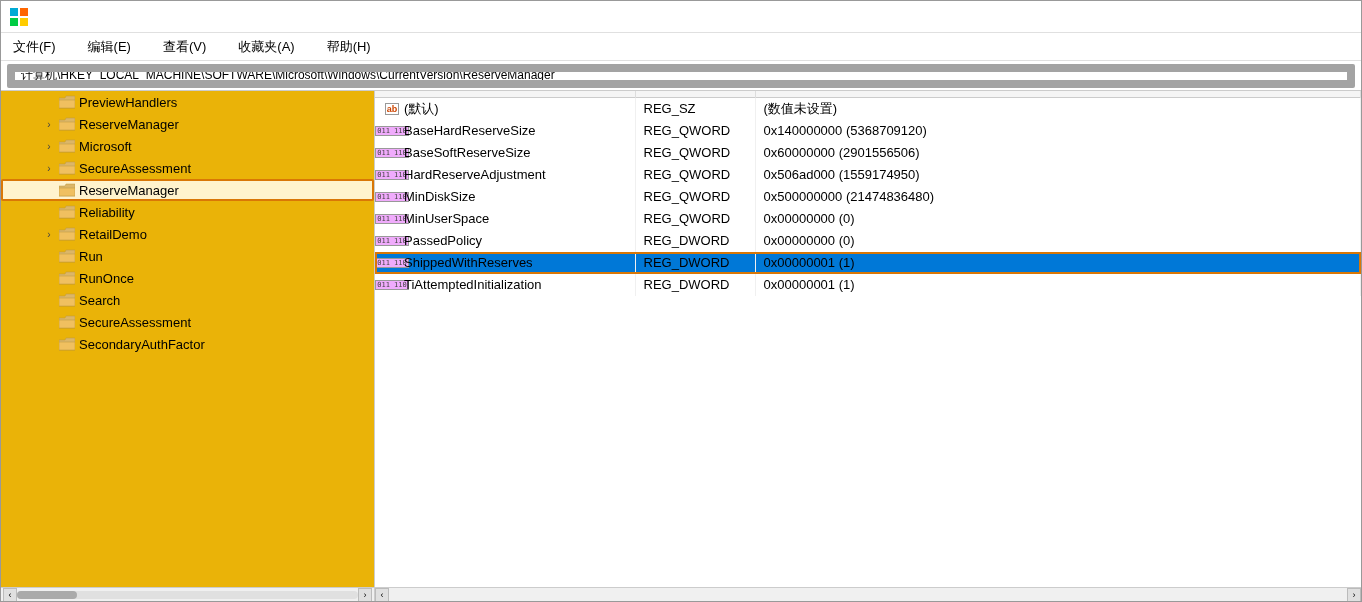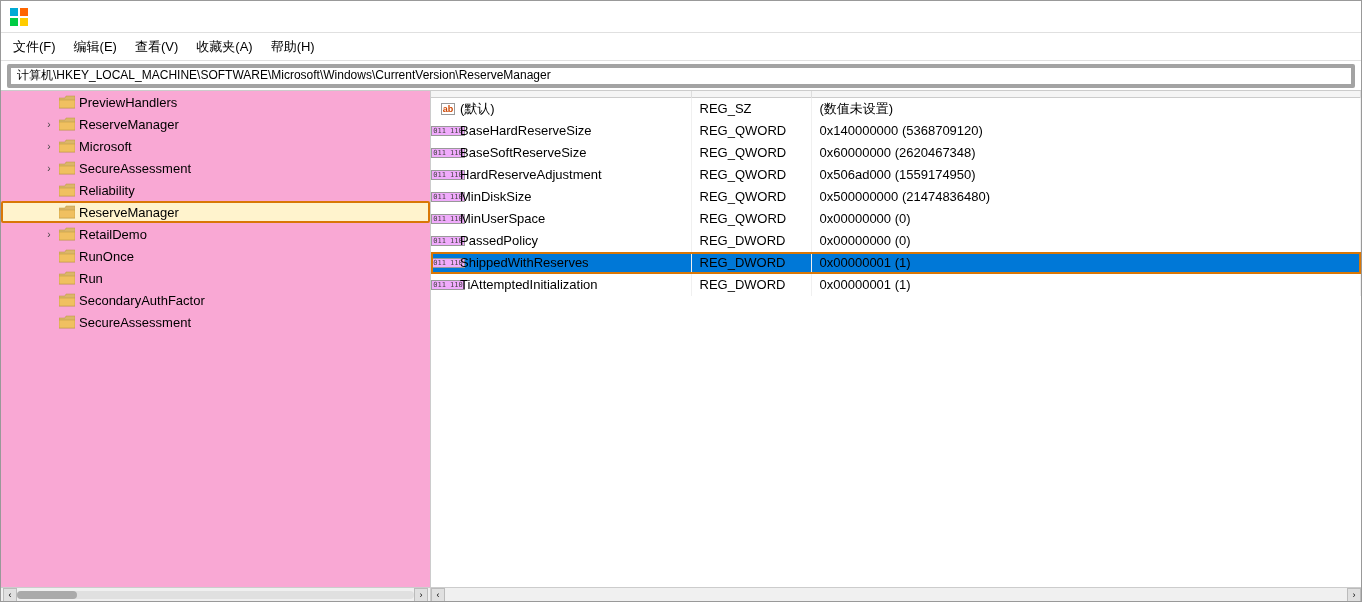--- a/index.html
+++ b/index.html
@@ -64,63 +64,63 @@
       color: #000;
     }
     
     .menubar {
       display: flex;
       align-items: center;
       height: 28px;
       padding: 0 4px;
       border-bottom: 1px solid #e0e0e0;
       flex-shrink: 0;
-      gap: 2px;
+      gap: 16px;
     }
     .menu-item {
       padding: 2px 8px;
       cursor: pointer;
       border-radius: 3px;
       color: #000;
       font-size: 13px;
     }
     
     .addressbar {
       display: flex;
       align-items: center;
       height: 30px;
       padding: 2px 6px;
       border-bottom: 1px solid #ccc;
       flex-shrink: 0;
     }
     .address-input {
       flex: 1;
       height: 24px;
-      border: 4px solid #a3a3a3;
+      border: 8px solid #a3a3a3;
       padding: 0 6px;
       font-size: 12px;
       background: #fff;
       color: #000;
       outline: none;
       border-radius: 2px;
     }
     
     .main-content {
       display: flex;
       flex: 1;
       overflow: hidden;
     }
     
     .tree-panel {
-      width: 430px;
+      width: 374px;
       border-right: 1px solid #ccc;
       overflow: hidden;
       display: flex;
       flex-direction: column;
-      background: #f9a8d4;
+      background: #eab308;
       flex-shrink: 0;
     }
     .tree-content {
       flex: 1;
       overflow-y: auto;
       overflow-x: hidden;
     }
     .tree-item {
       display: flex;
       align-items: center;
@@ -352,96 +352,106 @@
           <div class="tree-expand" style="color:#444;">›</div>
           <div class="folder-icon">
             <svg class="folder-svg" viewBox="0 0 16 14">
               <path d="M0,3 L6,3 L7,1 L16,1 L16,13 L0,13 Z" fill="#dcb668" stroke="#b8963e" stroke-width="0.5"></path>
               <path d="M0,5 L16,5 L16,13 L0,13 Z" fill="#f0c060" stroke="#b8963e" stroke-width="0.5"></path>
             </svg>
           </div>
           <span class="tree-label">SecureAssessment</span>
         </div>
 
+        <div class="tree-item highlighted" style="background:#fff3cd; border:2px solid #d97706; padding-left:38px;">
+          <div class="tree-expand"></div>
+          <div class="folder-icon">
+            <svg class="folder-svg" viewBox="0 0 16 14">
+              <path d="M0,3 L6,3 L7,1 L16,1 L16,13 L0,13 Z" fill="#dcb668" stroke="#b8963e" stroke-width="0.5"></path>
+              <path d="M0,5 L16,5 L16,13 L0,13 Z" fill="#f0c060" stroke="#b8963e" stroke-width="0.5"></path>
+            </svg>
+          </div>
+          <span class="tree-label">ReserveManager</span>
+        </div>
+
         <div class="tree-item">
           <div class="tree-expand"></div>
           <div class="folder-icon">
             <svg class="folder-svg" viewBox="0 0 16 14">
               <path d="M0,3 L6,3 L7,1 L16,1 L16,13 L0,13 Z" fill="#dcb668" stroke="#b8963e" stroke-width="0.5"></path>
               <path d="M0,5 L16,5 L16,13 L0,13 Z" fill="#f0c060" stroke="#b8963e" stroke-width="0.5"></path>
             </svg>
           </div>
           <span class="tree-label">Reliability</span>
         </div>
 
-        <div class="tree-item highlighted" style="background:#fff3cd; border:2px solid #d97706; padding-left:38px;">
-          <div class="tree-expand"></div>
-          <div class="folder-icon">
-            <svg class="folder-svg" viewBox="0 0 16 14">
-              <path d="M0,3 L6,3 L7,1 L16,1 L16,13 L0,13 Z" fill="#dcb668" stroke="#b8963e" stroke-width="0.5"></path>
-              <path d="M0,5 L16,5 L16,13 L0,13 Z" fill="#f0c060" stroke="#b8963e" stroke-width="0.5"></path>
-            </svg>
-          </div>
-          <span class="tree-label">ReserveManager</span>
-        </div>
-
         <div class="tree-item">
           <div class="tree-expand" style="color:#444;">›</div>
           <div class="folder-icon">
             <svg class="folder-svg" viewBox="0 0 16 14">
               <path d="M0,3 L6,3 L7,1 L16,1 L16,13 L0,13 Z" fill="#dcb668" stroke="#b8963e" stroke-width="0.5"></path>
               <path d="M0,5 L16,5 L16,13 L0,13 Z" fill="#f0c060" stroke="#b8963e" stroke-width="0.5"></path>
             </svg>
           </div>
           <span class="tree-label">RetailDemo</span>
         </div>
 
         <div class="tree-item">
           <div class="tree-expand"></div>
           <div class="folder-icon">
             <svg class="folder-svg" viewBox="0 0 16 14">
               <path d="M0,3 L6,3 L7,1 L16,1 L16,13 L0,13 Z" fill="#dcb668" stroke="#b8963e" stroke-width="0.5"></path>
               <path d="M0,5 L16,5 L16,13 L0,13 Z" fill="#f0c060" stroke="#b8963e" stroke-width="0.5"></path>
             </svg>
           </div>
+          <span class="tree-label">Run</span>
+        </div>
+
+        <div class="tree-item">
+          <div class="tree-expand"></div>
+          <div class="folder-icon">
+            <svg class="folder-svg" viewBox="0 0 16 14">
+              <path d="M0,3 L6,3 L7,1 L16,1 L16,13 L0,13 Z" fill="#dcb668" stroke="#b8963e" stroke-width="0.5"></path>
+              <path d="M0,5 L16,5 L16,13 L0,13 Z" fill="#f0c060" stroke="#b8963e" stroke-width="0.5"></path>
+            </svg>
+          </div>
           <span class="tree-label">RunOnce</span>
         </div>
 
         <div class="tree-item">
           <div class="tree-expand"></div>
           <div class="folder-icon">
             <svg class="folder-svg" viewBox="0 0 16 14">
               <path d="M0,3 L6,3 L7,1 L16,1 L16,13 L0,13 Z" fill="#dcb668" stroke="#b8963e" stroke-width="0.5"></path>
               <path d="M0,5 L16,5 L16,13 L0,13 Z" fill="#f0c060" stroke="#b8963e" stroke-width="0.5"></path>
             </svg>
           </div>
-          <span class="tree-label">Run</span>
-        </div>
-
+          <span class="tree-label">Search</span>
+        </div>
+
+        <div class="tree-item">
+          <div class="tree-expand"></div>
+          <div class="folder-icon">
+            <svg class="folder-svg" viewBox="0 0 16 14">
+              <path d="M0,3 L6,3 L7,1 L16,1 L16,13 L0,13 Z" fill="#dcb668" stroke="#b8963e" stroke-width="0.5"></path>
+              <path d="M0,5 L16,5 L16,13 L0,13 Z" fill="#f0c060" stroke="#b8963e" stroke-width="0.5"></path>
+            </svg>
+          </div>
+          <span class="tree-label">SecureAssessment</span>
+        </div>
 
         <div class="tree-item">
           <div class="tree-expand"></div>
           <div class="folder-icon">
             <svg class="folder-svg" viewBox="0 0 16 14">
               <path d="M0,3 L6,3 L7,1 L16,1 L16,13 L0,13 Z" fill="#dcb668" stroke="#b8963e" stroke-width="0.5"></path>
               <path d="M0,5 L16,5 L16,13 L0,13 Z" fill="#f0c060" stroke="#b8963e" stroke-width="0.5"></path>
             </svg>
           </div>
           <span class="tree-label">SecondaryAuthFactor</span>
-        </div>
-
-        <div class="tree-item">
-          <div class="tree-expand"></div>
-          <div class="folder-icon">
-            <svg class="folder-svg" viewBox="0 0 16 14">
-              <path d="M0,3 L6,3 L7,1 L16,1 L16,13 L0,13 Z" fill="#dcb668" stroke="#b8963e" stroke-width="0.5"></path>
-              <path d="M0,5 L16,5 L16,13 L0,13 Z" fill="#f0c060" stroke="#b8963e" stroke-width="0.5"></path>
-            </svg>
-          </div>
-          <span class="tree-label">SecureAssessment</span>
         </div>
       </div>
 
       <div class="tree-scrollbar">
         <div class="scroll-arrow-btn">‹</div>
         <div class="hscroll-track">
           <div class="hscroll-thumb"></div>
         </div>
         <div class="scroll-arrow-btn">›</div>
       </div>
@@ -472,21 +482,21 @@
                   </span>BaseHardReserveSize</td>
     <td>REG_QWORD</td>
     <td>0x140000000 (5368709120)</td>
   </tr>
               <tr>
     <td><span class="reg-icon">
                     <span class="reg-icon-bin">011
 110</span>
                   </span>BaseSoftReserveSize</td>
     <td>REG_QWORD</td>
-    <td>0x60000000 (2620467348)</td>
+    <td>0x60000000 (2901556506)</td>
   </tr>
               <tr>
     <td><span class="reg-icon">
                     <span class="reg-icon-bin">011
 110</span>
                   </span>HardReserveAdjustment</td>
     <td>REG_QWORD</td>
     <td>0x506ad000 (1559174950)</td>
   </tr>
               <tr>

